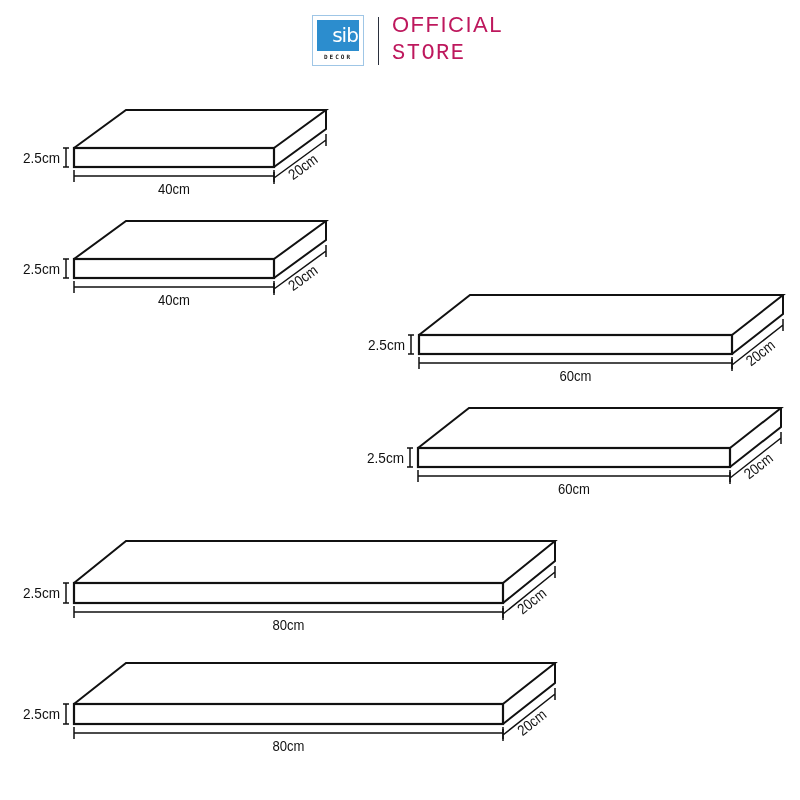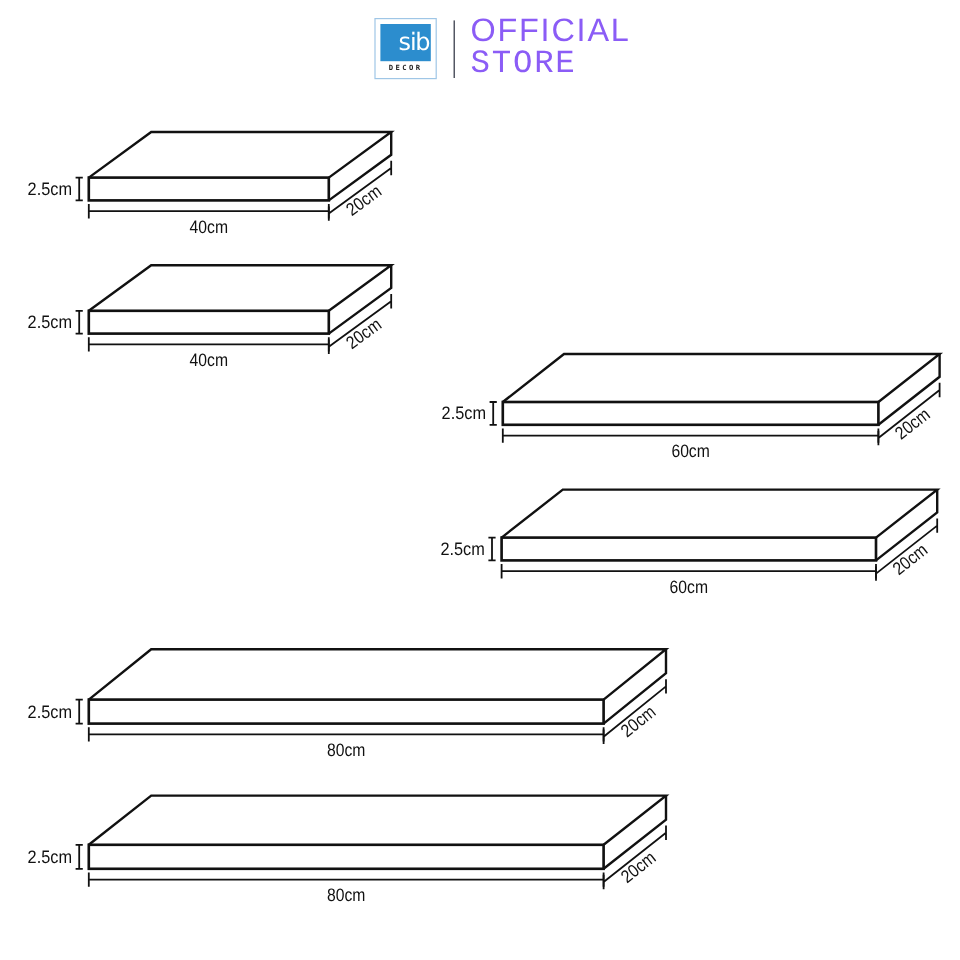--- a/index.html
+++ b/index.html
@@ -9,21 +9,21 @@
               box-sizing: border-box; border: 1px solid #9fc6e6; background: #fff; }
   .logo-blue { position: absolute; left: 4px; top: 4px; width: 42px; height: 31px;
                background: #2c8dce; }
   .logo-mark { position: absolute; left: 0; top: 2px; width: 56px; text-align: center;
                color: #ffffff; font-size: 20px; line-height: 26px; letter-spacing: -1px;
                font-family: "DejaVu Sans", sans-serif; }
   .logo-sub { position: absolute; left: 0; top: 37px; width: 50px; text-align: center;
               font-size: 6px; letter-spacing: 2px; color: #222; font-weight: bold;
               font-family: "DejaVu Sans Mono", monospace; }
   .divider { position: absolute; left: 378px; top: 17px; width: 1px; height: 48px; background: #2a2f3d; }
-  .store-line { position: absolute; left: 392px; color: #8b5cf6; font-size: 27px;
+  .store-line { position: absolute; left: 392px; color: #be185d; font-size: 22px;
                 letter-spacing: 1.5px; line-height: 22px; }
   .store-1 { top: 14px; }
   .store-2 { top: 43px; font-family: Liberation Mono, monospace; }
   svg#diagram { position: absolute; left: 0; top: 0; }
   .lbl { font-family: "Liberation Sans", sans-serif; font-size: 15px; fill: #111; }
 </style>
 </head>
 <body>
 
 <div class="logo-box">

